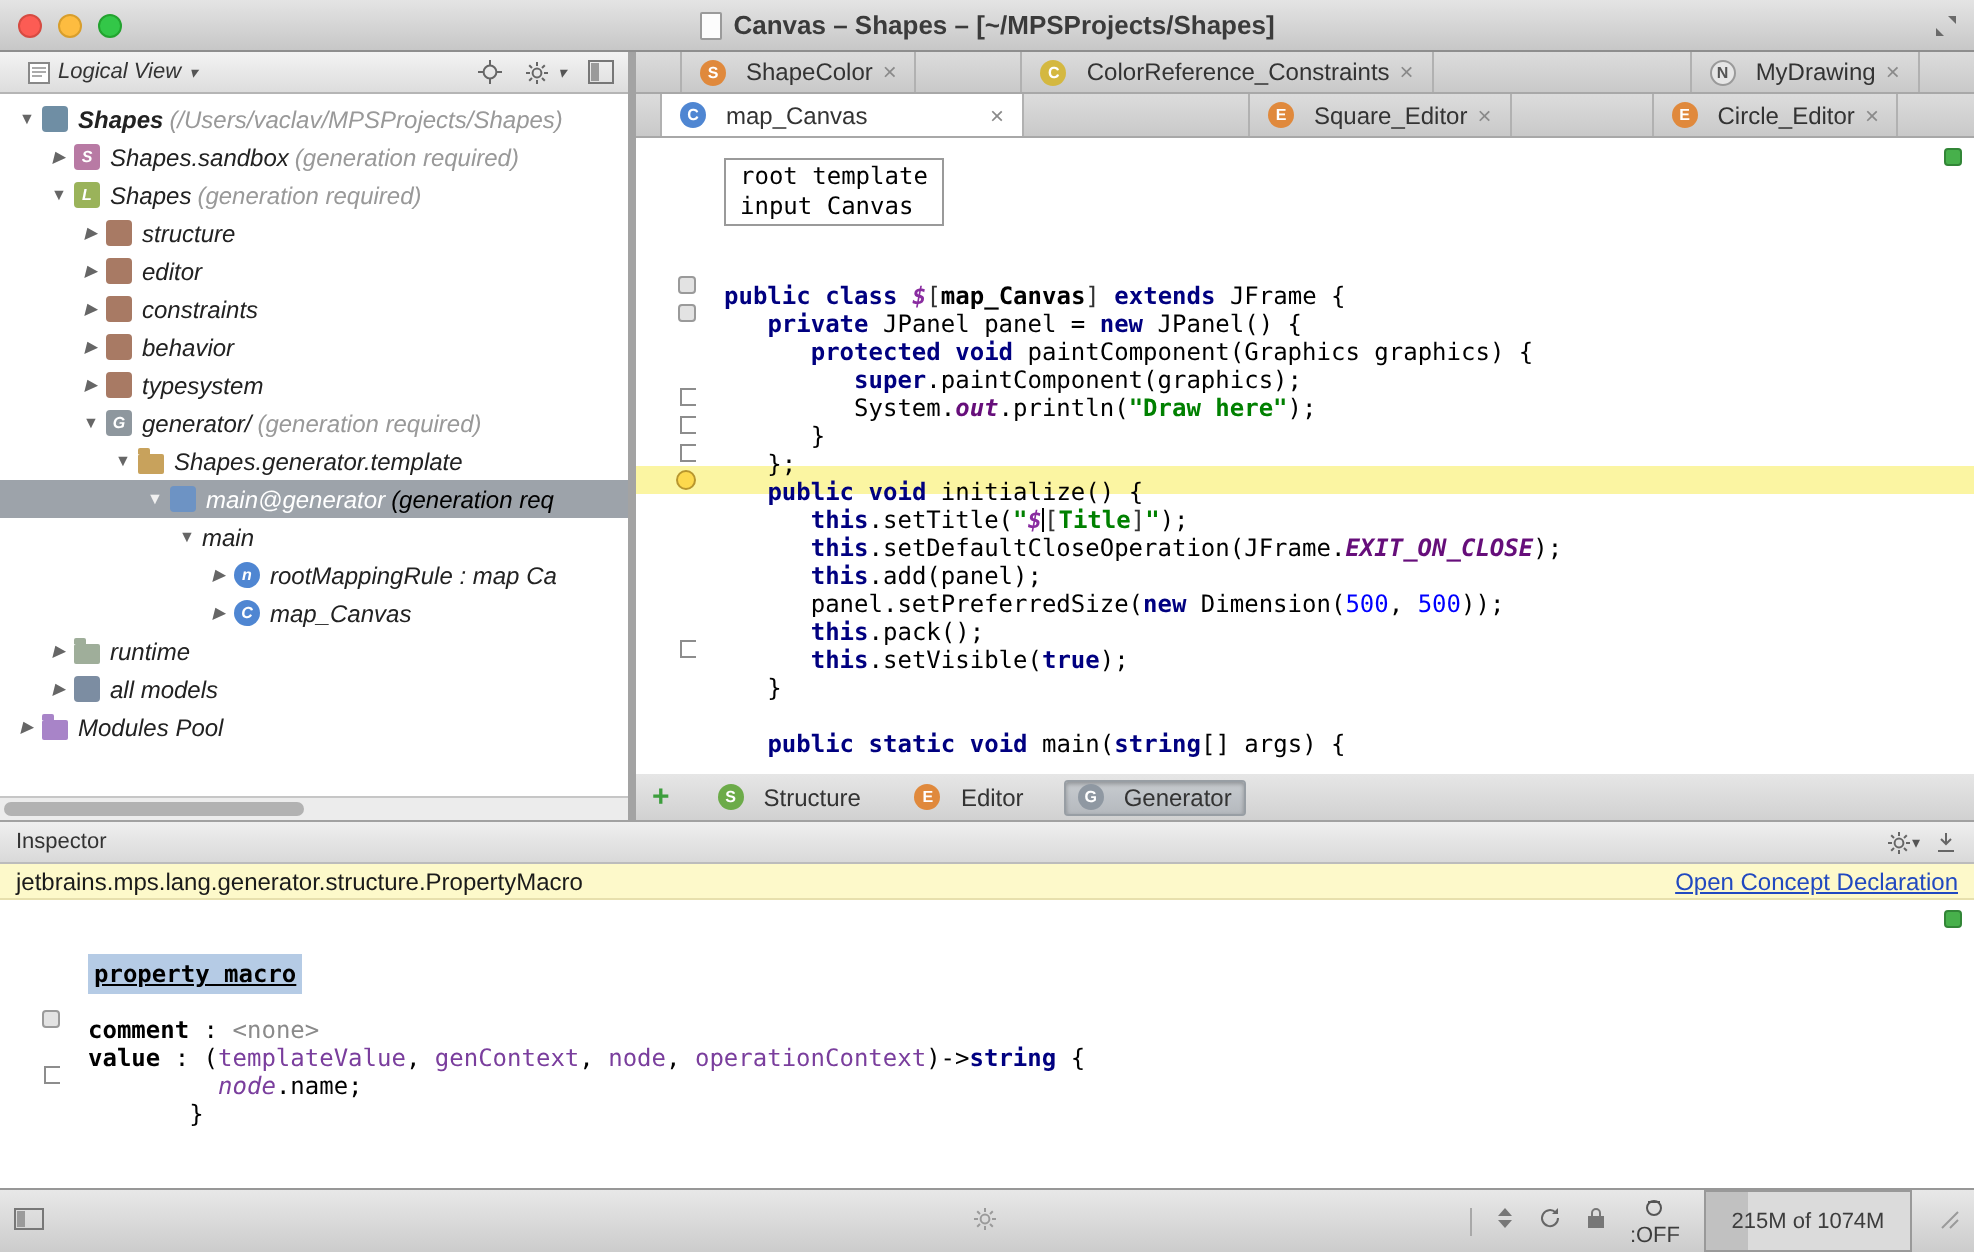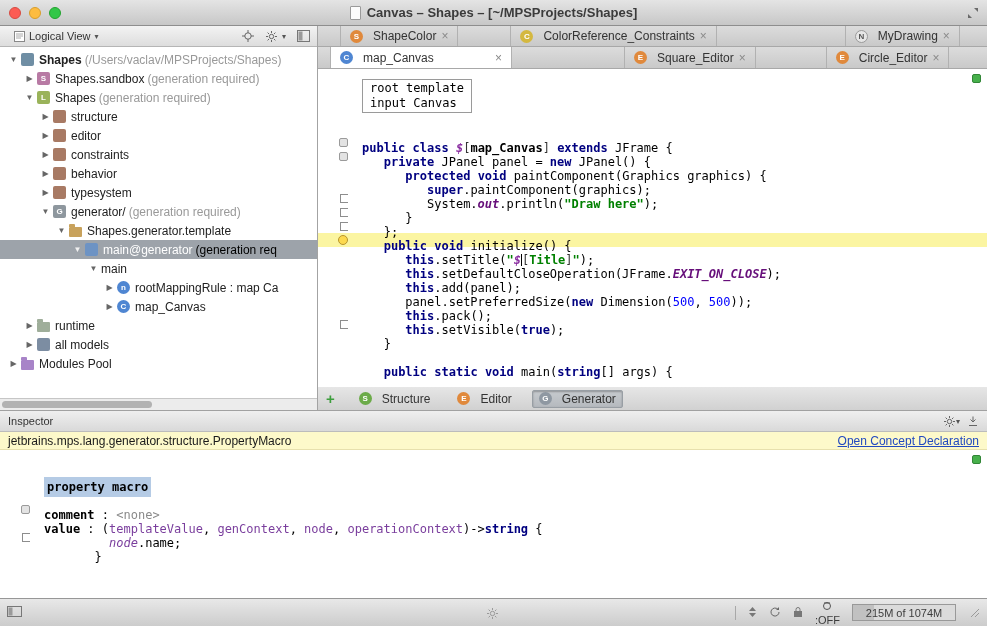--- a/index.html
+++ b/index.html
@@ -17,21 +17,21 @@
   .tl.green { background:#33c748; border:1px solid #23a32f; }
   .title-wrap { margin:0 auto; display:flex; align-items:center; gap:6px; font-size:13px;
                 font-weight:bold; color:#3b3b3b; }
   .doc-icon { width:11px; height:14px; background:#fcfcfc; border:1px solid #9a9a9a; border-radius:1px; }
   .tb-right { position:absolute; right:7px; top:6px; }
 
   
   .main { flex:0 0 384px; height:384px; display:flex; }
 
   .left-panel { flex:0 0 318px; width:318px; display:flex; flex-direction:column;
-                border-right:1px solid #a3a3a3; background:#fff; }
+                border-right:4px solid #a3a3a3; background:#fff;font-style:italic; }
   .panel-header { flex:0 0 21px; background:linear-gradient(#f3f3f3,#dddddd); border-bottom:1px solid #b5b5b5;
                   display:flex; align-items:center; padding:0 7px; gap:4px; font-size:11px; color:#333; }
   .lv-chev { font-size:8px; color:#555; }
   .flex-sp { flex:1; }
   .hdr-ic { margin-left:7px; display:inline-flex; align-items:center; }
 
   .tree { flex:1; overflow:hidden; padding-top:3px; }
   .tree-row { height:19px; display:flex; align-items:center; font-size:12px; color:#222; white-space:nowrap; }
   .tree-row.selected { background:#9da3aa; color:#fff; }
   .tree-arrow { width:15px; flex:0 0 15px; text-align:center; font-size:8px; color:#666; }
@@ -88,21 +88,21 @@
   .t-num { color:#0000ff; }
   .t-ann { color:#808000; }
   .t-dollar { color:#892ca0; font-weight:bold; font-style:italic; }
   .t-br { color:#333; }
   .t-name { font-weight:bold; }
   .t-sf { color:#660e7a; font-weight:bold; font-style:italic; }
   .t-param { color:#7a3e9d; }
   .t-parami { color:#7a3e9d; font-style:italic; }
   .t-gray { color:#8a8a8a; }
   .t-bold { font-weight:bold; }
-  .t-pmsel { font-weight:bold; background:#b5cbe5; padding:3px 3px; }
+  .t-pmsel { font-weight:bold; background:#b5cbe5; padding:3px 3px;text-decoration:underline; }
   .t-caret { display:inline-block; width:1px; height:12px; background:#000; vertical-align:-2px; }
 
   .footer-tabs { flex:0 0 23px; height:23px; background:linear-gradient(#e6e6e6,#d1d1d1);
                  display:flex; align-items:center; padding-left:8px; font-size:12px; color:#333; }
   .add-tab { color:#3d9e3d; font-weight:bold; font-size:15px; margin-right:4px; }
   #ftabs { display:flex; align-items:center; }
   .ftab { display:flex; align-items:center; gap:5px; margin-left:13px; padding:2px 7px; border-radius:2px; }
   .ftab.selected { background:linear-gradient(#c7cbcf,#b5b9be); border:1px solid #989ea4;
                    box-shadow:inset 0 1px 2px rgba(0,0,0,.28); padding:1px 6px; }
 
@@ -116,21 +116,21 @@
   .insp-body { flex:1; background:#fff; position:relative; padding-top:10px;
                font-family:"DejaVu Sans Mono", monospace; }
 
   
   .statusbar { flex:0 0 28px; background:linear-gradient(#e8e8e8,#cccccc); border-top:1px solid #979797;
                display:flex; align-items:center; padding:0 7px; font-size:11px; color:#3d3d3d; position:relative; }
   .sb-gear { position:absolute; left:486px; top:8px; }
   .sb-right { margin-left:auto; display:flex; align-items:center; gap:12px; }
   .sb-sep { width:1px; height:14px; background:#a8a8a8; }
   .hector { display:flex; align-items:center; gap:3px;flex-direction:column; }
-  .mem { width:104px; height:17px; border:1px solid #999; background:#dbdbdb; position:relative;
+  .mem { width:104px; height:31px; border:1px solid #999; background:#dbdbdb; position:relative;
          display:flex; align-items:center; justify-content:center; }
   .mem-fill { position:absolute; left:0; top:0; bottom:0; width:21%; background:#c1c1c1; }
   .mem-text { position:relative; }
 </style>
 </head>
 <body>
 
 <div class="window">
 
   <div class="titlebar">

